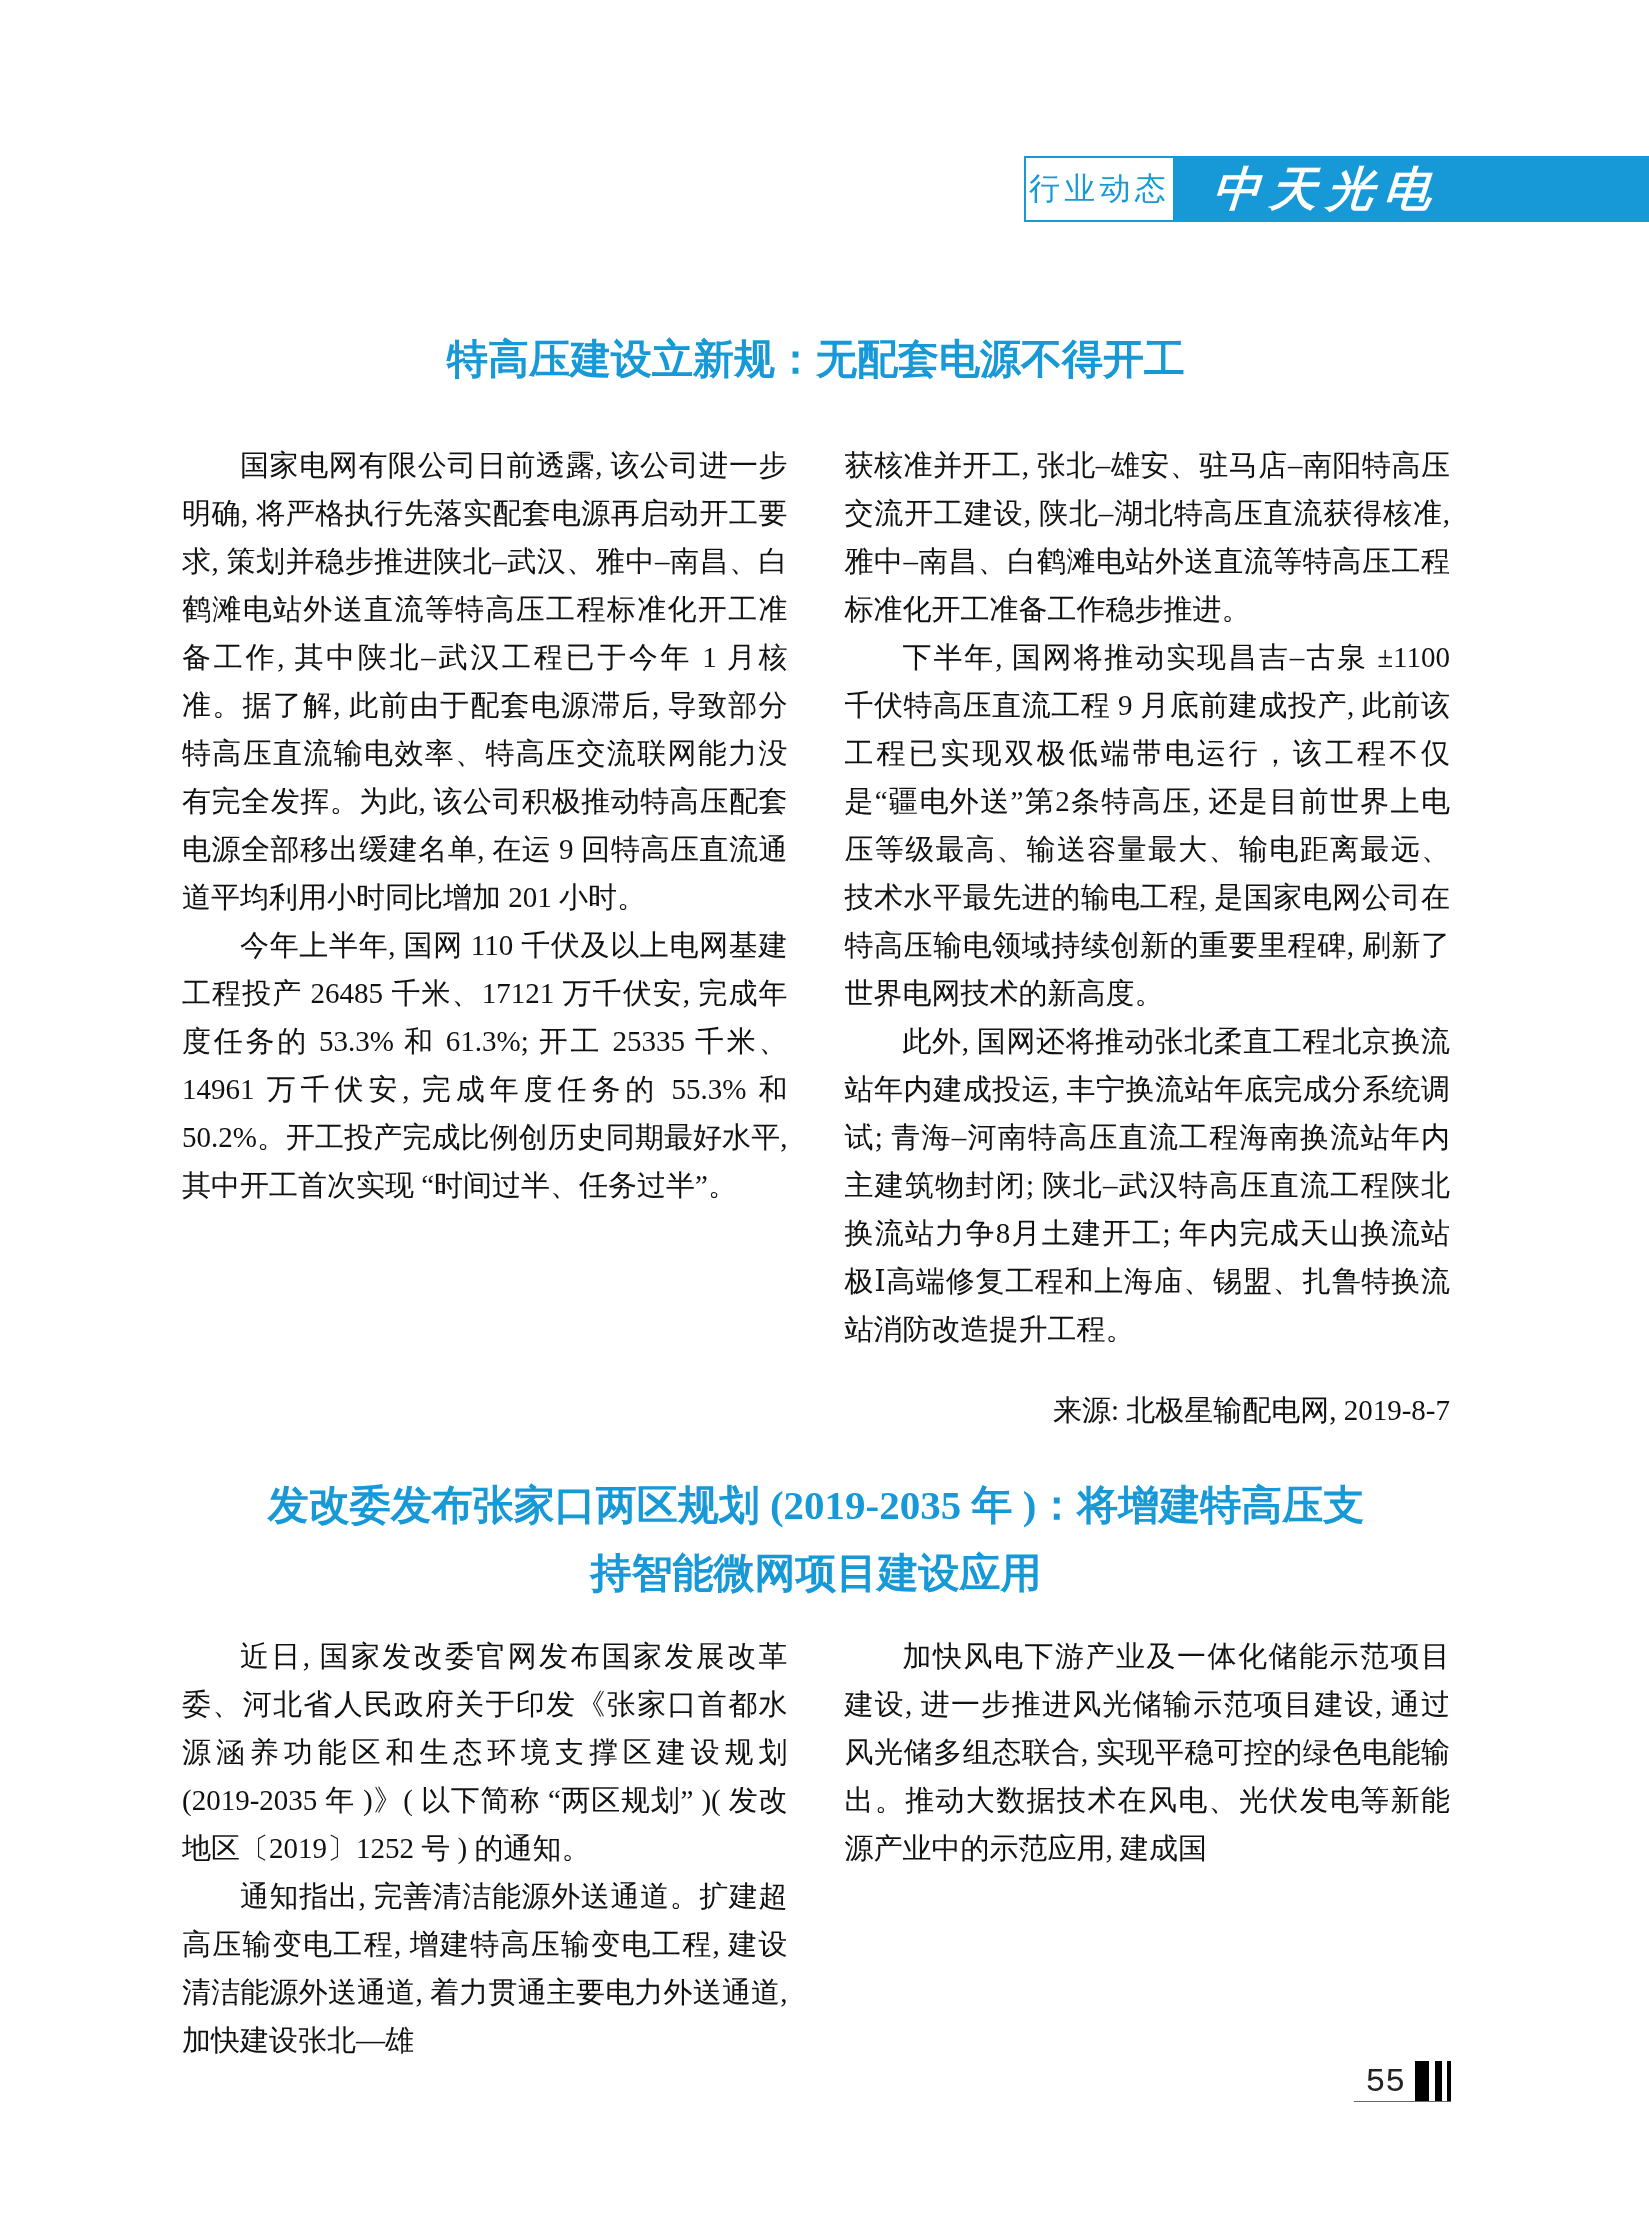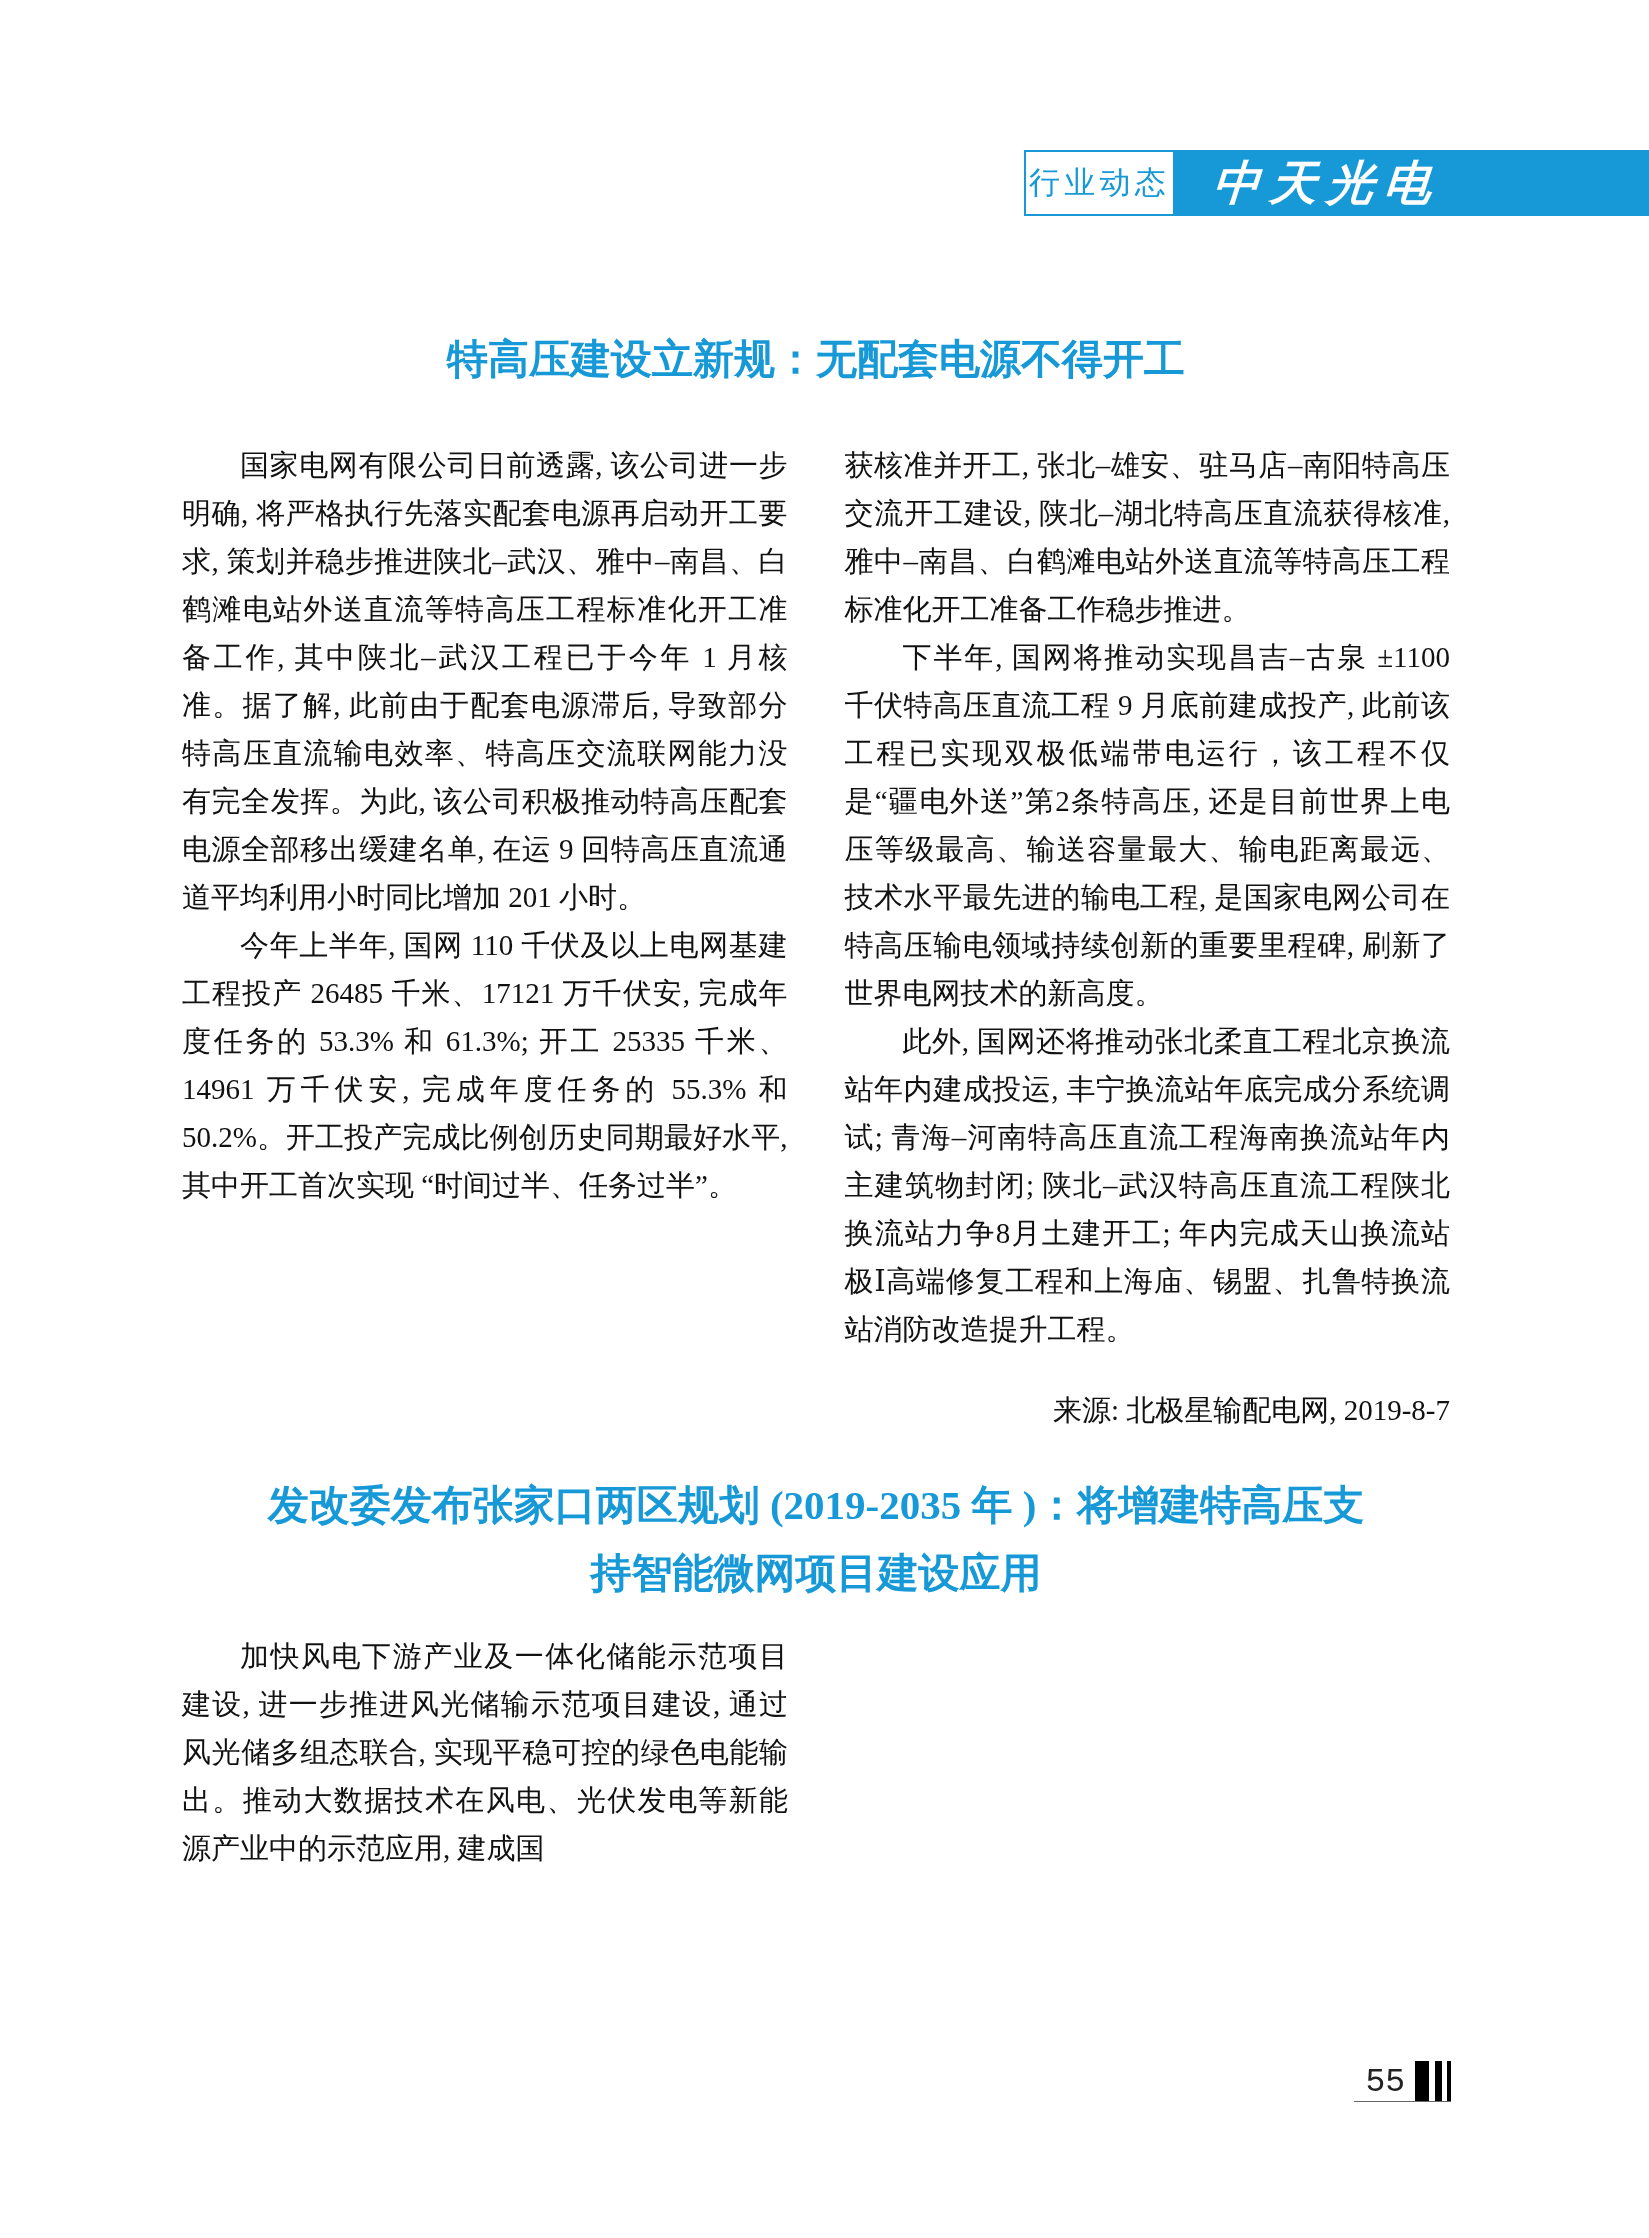--- a/index.html
+++ b/index.html
@@ -3,21 +3,21 @@
 <meta charset="utf-8">
 <style>
   :root { --accent:#1799d7; }
   html,body { margin:0; padding:0; background:#ffffff; }
   .page {
     position:relative; width:1649px; height:2239px; background:#fff; overflow:hidden;
     font-family:"Liberation Serif","DejaVu Serif",serif; color:#111;
   }
 
   
-  .header { position:absolute; top:150px; left:1024px; right:0; height:66px; display:flex; }
+  .header { position:absolute; top:156px; left:1024px; right:0; height:66px; display:flex; }
   .section-label-box {
     box-sizing:border-box; width:151px; height:100%; border:2.9px solid var(--accent);
     background:#fff; display:flex; align-items:center; justify-content:center;
   }
   .section-label {
     font-family:"Liberation Sans","DejaVu Sans",sans-serif;
     font-size:31px; color:var(--accent); letter-spacing:4.3px; white-space:nowrap;
   }
   .brand-box {
     flex:1; background:var(--accent); display:flex; align-items:center;
@@ -90,20 +90,24 @@
       <p class="source">来源: 北极星输配电网, 2019-8-7</p>
     </div>
   </div>
 
   <h1 class="article-title" id="title2">
     <span class="title-inner">发改委发布张家口两区规划 (2019-2035 年 )：将增建特高压支持智能微网项目建设应用</span>
   </h1>
 
   <div class="columns" id="columns2">
     <div class="col">
+      <p>近日, 国家发改委官网发布国家发展改革委、河北省人民政府关于印发《张家口首都水源涵养功能区和生态环境支撑区建设规划 (2019-2035 年 )》( 以下简称 “两区规划” )( 发改地区〔2019〕1252 号 ) 的通知。</p>
+      <p>通知指出, 完善清洁能源外送通道。扩建超高压输变电工程, 增建特高压输变电工程, 建设清洁能源外送通道, 着力贯通主要电力外送通道, 加快建设张北—雄</p>
+    </div>
+    <div class="col">
       <p>加快风电下游产业及一体化储能示范项目建设, 进一步推进风光储输示范项目建设, 通过风光储多组态联合, 实现平稳可控的绿色电能输出。推动大数据技术在风电、光伏发电等新能源产业中的示范应用, 建成国</p>
     </div>
   </div>
 
   <div class="page-footer">
     <span class="page-num">55</span>
     <span class="footer-bars">
       <span class="bar bar-1"></span>
       <span class="bar bar-2"></span>
       <span class="bar bar-3"></span>

